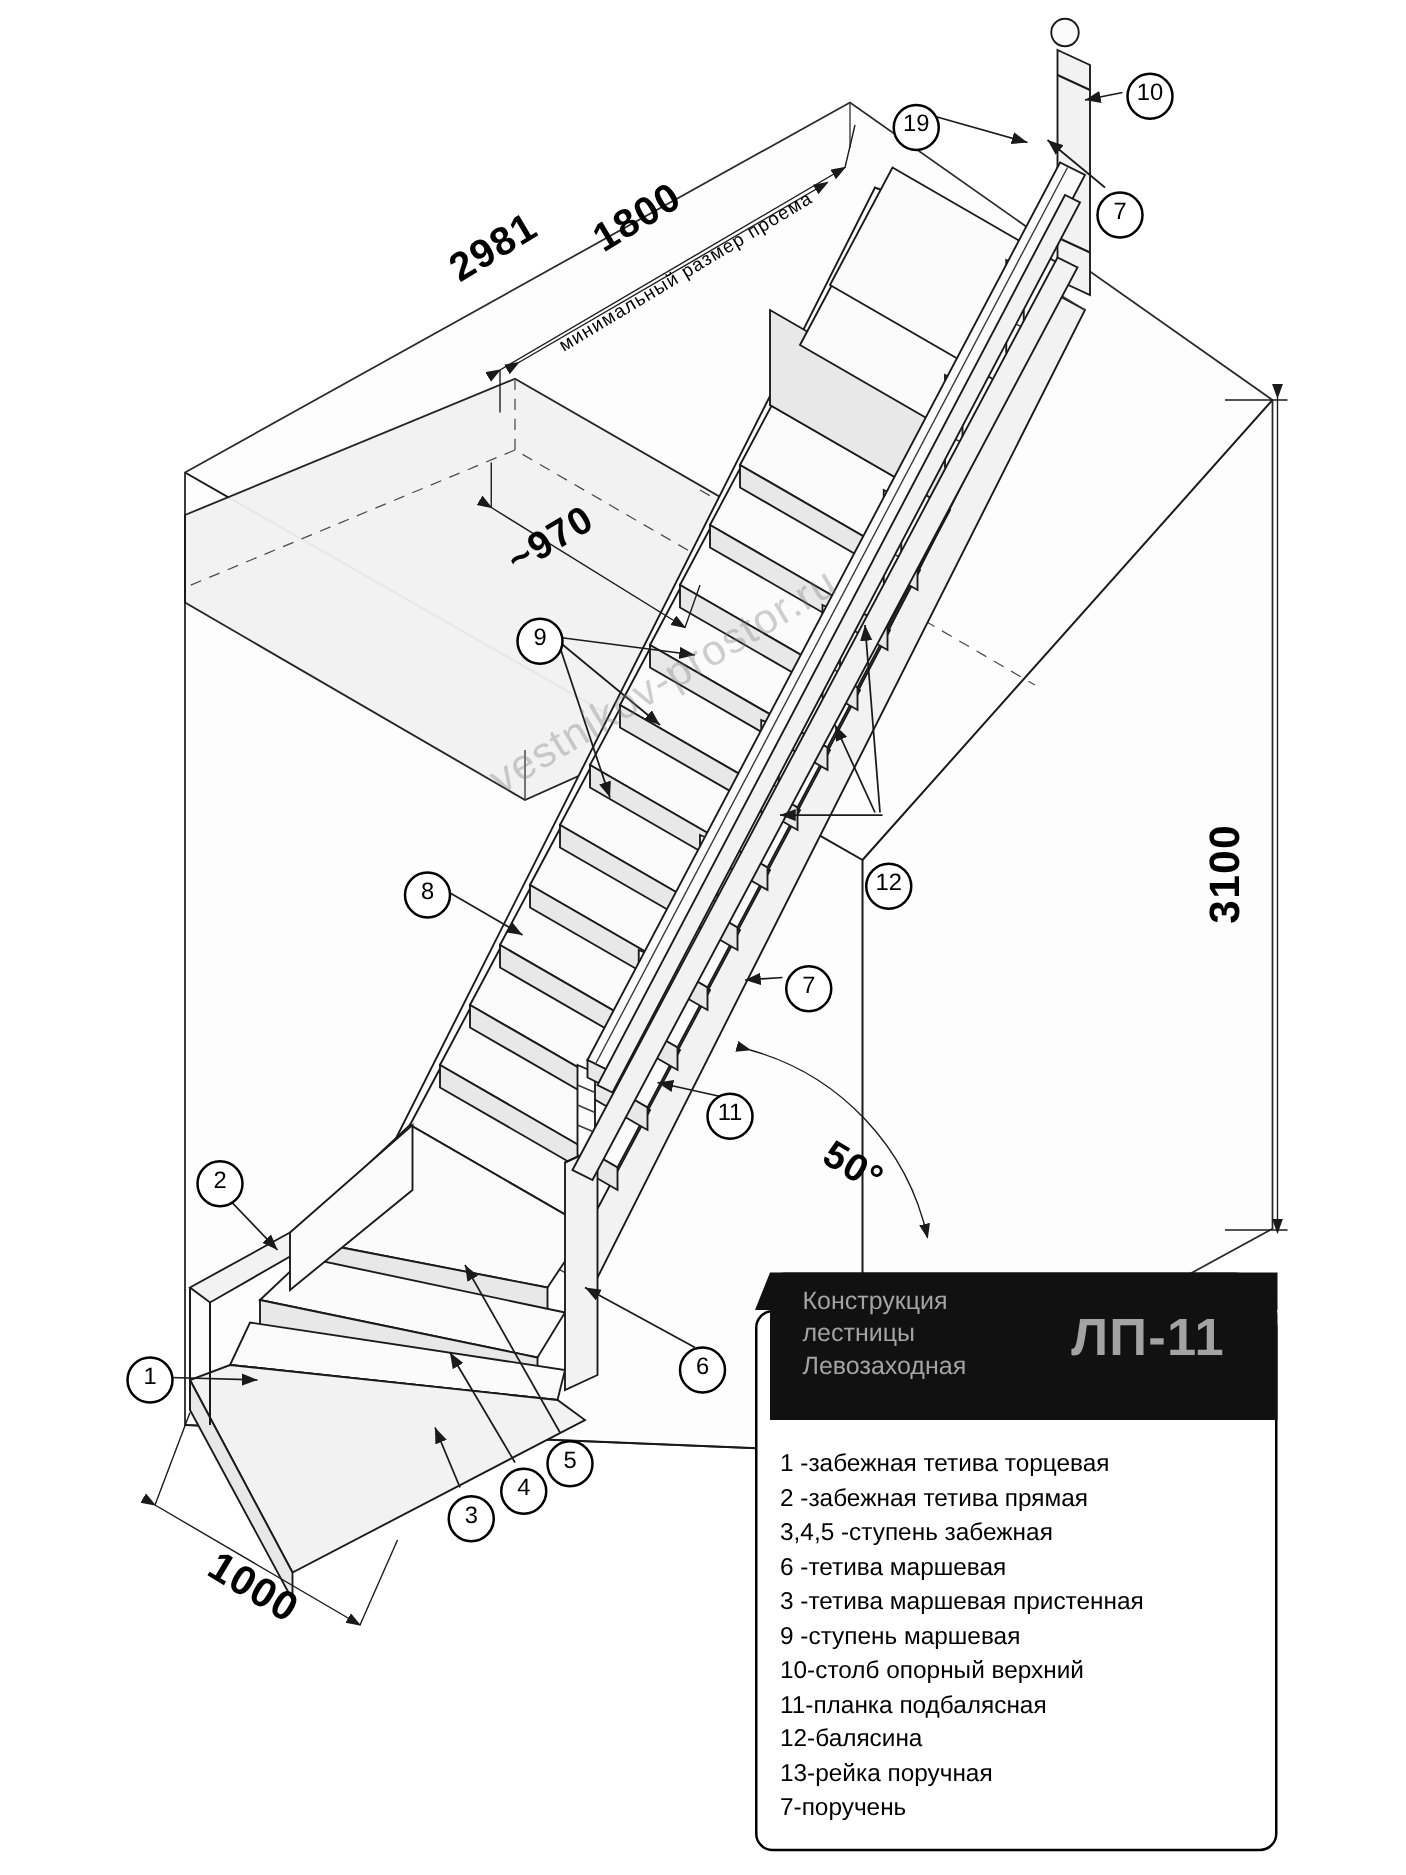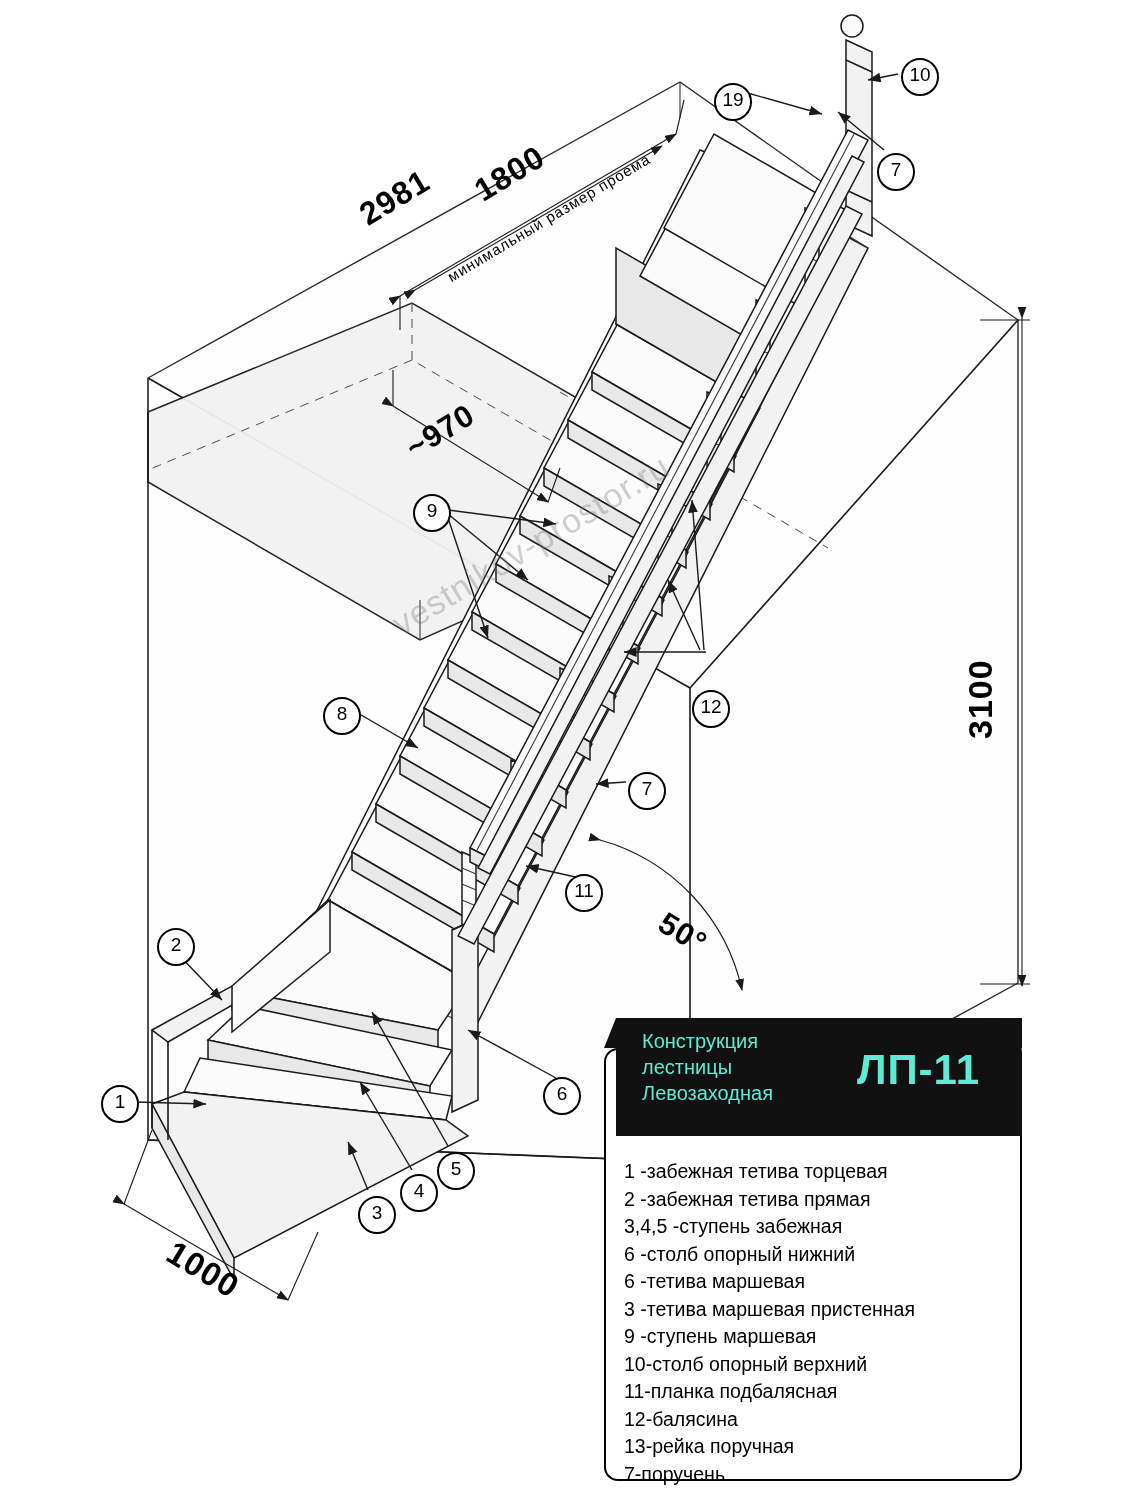--- a/index.html
+++ b/index.html
@@ -63,21 +63,21 @@
     box-sizing: border-box;
   }
   .legend-header {
     position: absolute;
     left: 12px;
     top: 0px;
     width: 406px;
     height: 118px;
     background: #111;
     border-radius: 12px 34px 0 0;
-    color: #5eead4;
+    color: #a3a3a3;
     box-sizing: border-box;
     padding: 10px 0 0 26px;
     overflow: hidden;
   }
   .legend-header .ttl {
     font-size: 20px;
     line-height: 26px;
     width: 180px;
   }
   .legend-header .code {
@@ -366,21 +366,20 @@
         <div>Конструкция</div>
         <div>лестницы</div>
         <div>Левозаходная</div>
       </div>
       <div class="code">ЛП-11</div>
     </div>
     <div class="legend-items">
       <div>1  -забежная тетива торцевая</div>
       <div>2  -забежная тетива прямая</div>
       <div>3,4,5  -ступень забежная</div>
-      <div>6  -столб опорный нижний</div>
       <div>6  -тетива маршевая</div>
       <div>3  -тетива маршевая пристенная</div>
       <div>9  -ступень маршевая</div>
       <div>10-столб опорный верхний</div>
       <div>11-планка подбалясная</div>
       <div>12-балясина</div>
       <div>13-рейка поручная</div>
       <div>7-поручень</div>
     </div>
   </div>

